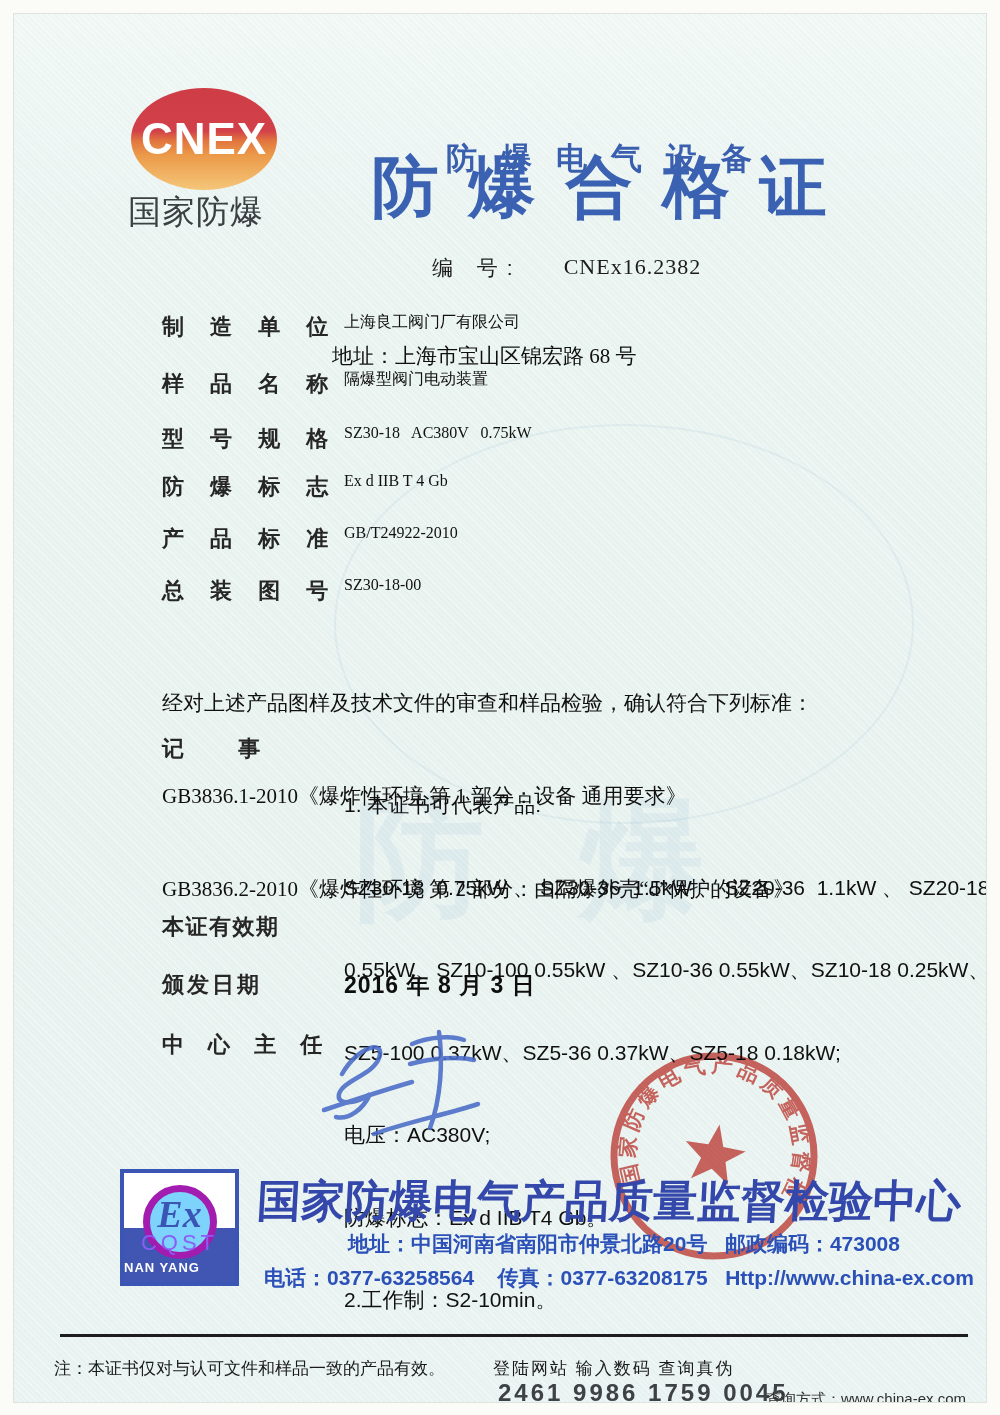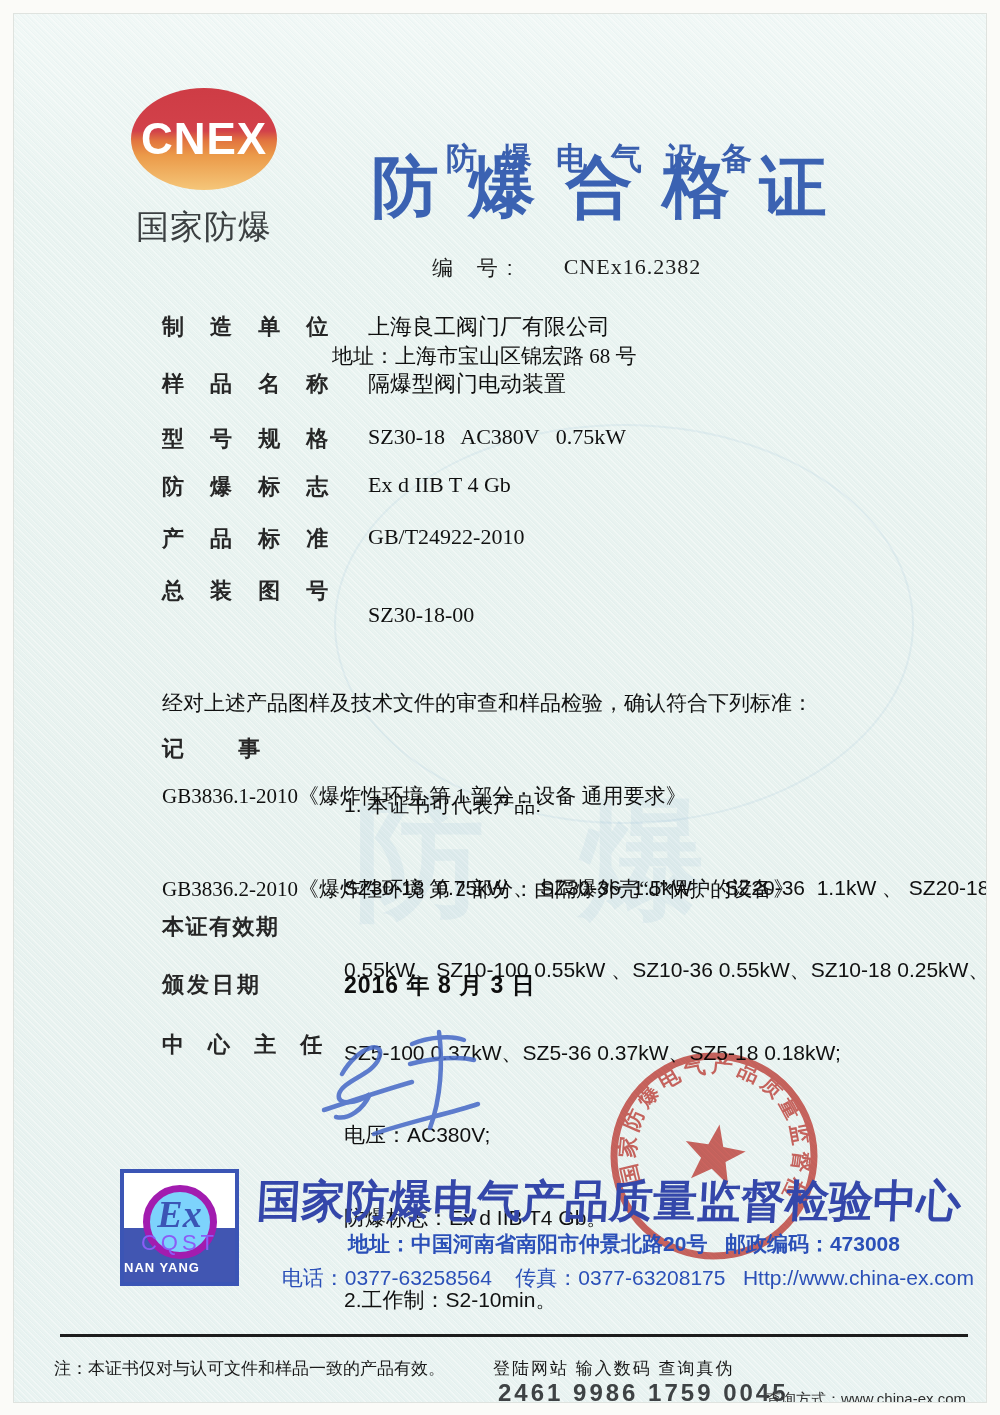--- a/index.html
+++ b/index.html
@@ -16,34 +16,34 @@
   }
   .abs { position:absolute; }
 
   
   .cnex-ellipse{
     left:117px; top:74px; width:146px; height:102px; border-radius:50%;
     background:linear-gradient(180deg,#ce3c45 0%,#d2414a 42%,#e2763f 52%,#eb9a49 66%,#f5c679 100%);
     display:flex; align-items:center; justify-content:center;
   }
   .cnex-text{ color:#fff; font-size:44px; font-weight:bold; letter-spacing:1px; font-family:"Liberation Sans",sans-serif; }
-  .cnex-sub{ left:114px; top:191px; width:152px; text-align:center; font-size:33px; color:#3c4042; font-weight:500; letter-spacing:1px; }
+  .cnex-sub{ left:114px; top:176px; width:152px; font-size:33px; color:#3c4042; font-weight:500; letter-spacing:1px; }
 
   
   .supertitle{ left:290px; top:82px; width:590px; text-align:center; font-size:31px; font-weight:bold; color:#3a5fae; letter-spacing:24px; text-indent:24px;margin-top:42px; }
   .main-title{ left:250px; top:128px; width:670px; text-align:center; font-size:67px; font-weight:bold; color:#3b62b2; letter-spacing:30px; text-indent:30px; }
   .certno-row{ left:418px; top:240px; font-size:21px; color:#1c1c1c; display:flex; }
   .certno-label{ letter-spacing:9px; font-weight:500; }
   .certno-value{ margin-left:42px; font-family:"Liberation Serif", serif; font-size:22px; letter-spacing:1px; }
 
   
   .flabel{ left:148px; font-size:22px; font-weight:600; color:#262626; letter-spacing:10px; white-space:pre; }
   .flabel.tight{ letter-spacing:1.5px; }
   .flabel.mid{ letter-spacing:3px; }
-  .fvalue{ left:330px; font-size:22px; color:#101010; font-family:"Liberation Serif", serif; white-space:pre;margin-left:24px; }
+  .fvalue{ left:330px; font-size:16px; color:#101010; font-family:"Liberation Serif", serif; white-space:pre; }
   .fsub{ left:318px; font-size:21px; color:#101010; font-family:"Liberation Serif", serif; white-space:pre; }
 
   .para{ left:148px; width:740px; font-size:21px; color:#101010; font-family:"Liberation Serif", serif; line-height:31px; white-space:pre; }
   .remarks{ left:330px; width:600px; font-size:21px; color:#101010; font-family:Liberation Sans, sans-serif; line-height:27.5px; white-space:pre; }
 
   .datevalue{ left:330px; font-size:23px; color:#0e0e0e; font-weight:600; letter-spacing:1px; white-space:pre; }
 
   
   .watermark{ left:340px; top:760px; font-size:130px; color:rgba(120,165,205,.10); font-weight:bold; letter-spacing:30px; }
   .sec-arc{ left:320px; top:410px; width:580px; height:400px; border-radius:50%; border:2px solid rgba(140,185,215,.14); }
@@ -55,21 +55,21 @@
   
   .ex-box{ left:106px; top:1155px; width:119px; height:117px; background:#fff; border:4px solid #3b55b5; }
   .ex-blue{ position:absolute; left:0; right:0; bottom:0; height:54px; background:#4156b2; }
   .ex-circle{ position:absolute; left:50%; top:12px; transform:translateX(-50%); width:74px; height:74px; border-radius:50%; background:#7dd3fc; border:7px solid #a21caf; display:flex; align-items:flex-start; justify-content:center; }
   .ex-text{ font-family:"Liberation Serif", serif; font-style:italic; font-weight:bold; font-size:38px; color:#3b55b5; }
   .ex-cqst{ position:absolute; left:0; right:0; bottom:26px; text-align:center; color:#8b5cf6; font-size:22px; letter-spacing:4px; font-weight:500; }
   .ex-ny{ position:absolute; left:0; right:0; bottom:7px; text-align:left; color:#fff; font-size:13px; letter-spacing:1px; font-weight:600; }
 
   .institute{ left:243px; top:1158px; width:700px; text-align:center; font-size:44px; font-weight:bold; color:#3447aa; font-family:"Liberation Serif", serif; transform:skewX(-3deg); white-space:nowrap; }
   .addr-line{ left:300px; top:1216px; width:620px; text-align:center; font-size:21px; font-weight:bold; color:#2b50b8; white-space:pre; }
-  .phone-line{ left:250px; top:1250px; width:710px; text-align:right; font-size:21px; font-weight:normal; color:#2b50b8; white-space:pre; }
+  .phone-line{ left:250px; top:1250px; width:710px; text-align:right; font-size:21px; font-weight:bold; color:#2b50b8; white-space:pre; }
 
   
   .divider{ left:46px; top:1320px; width:908px; height:3px; background:#1d1d1d; }
   .note-row{ left:40px; top:1343px; font-size:17px; color:#1a1a1a; display:flex; }
   .note-hint{ margin-left:48px; letter-spacing:2px; }
   .code{ left:472px; top:1365px; font-size:24px; font-weight:bold; color:#3e4244; font-family:Liberation Sans, sans-serif; letter-spacing:3px;margin-left:12px; }
   .query{ left:752px; top:1376px; font-size:15px; color:#2e2e2e; }
 </style>
 </head>
 <body>
@@ -101,21 +101,21 @@
   <div class="abs flabel" style="top:410px">型 号 规 格</div>
   <div class="abs fvalue" style="top:410px">SZ30-18   AC380V   0.75kW</div>
 
   <div class="abs flabel" style="top:458px">防 爆 标 志</div>
   <div class="abs fvalue" style="top:458px">Ex d IIB T 4 Gb</div>
 
   <div class="abs flabel" style="top:510px">产 品 标 准</div>
   <div class="abs fvalue" style="top:510px">GB/T24922-2010</div>
 
   <div class="abs flabel" style="top:562px">总 装 图 号</div>
-  <div class="abs fvalue" style="top:588px">SZ30-18-00</div>
+  <div class="abs fvalue" style="top:562px">SZ30-18-00</div>
 
   <div class="abs para" style="top:612px">
     <div>经对上述产品图样及技术文件的审查和样品检验，确认符合下列标准：</div>
     <div>GB3836.1-2010《爆炸性环境 第 1 部分：设备 通用要求》</div>
     <div>GB3836.2-2010《爆炸性环境 第 2 部分：由隔爆外壳“d”保护的设备》</div>
   </div>
 
   <div class="abs flabel" style="top:720px; letter-spacing:14px;">记  事</div>
   <div class="abs remarks" style="top:722px">
     <div>1. 本证书可代表产品:</div>

